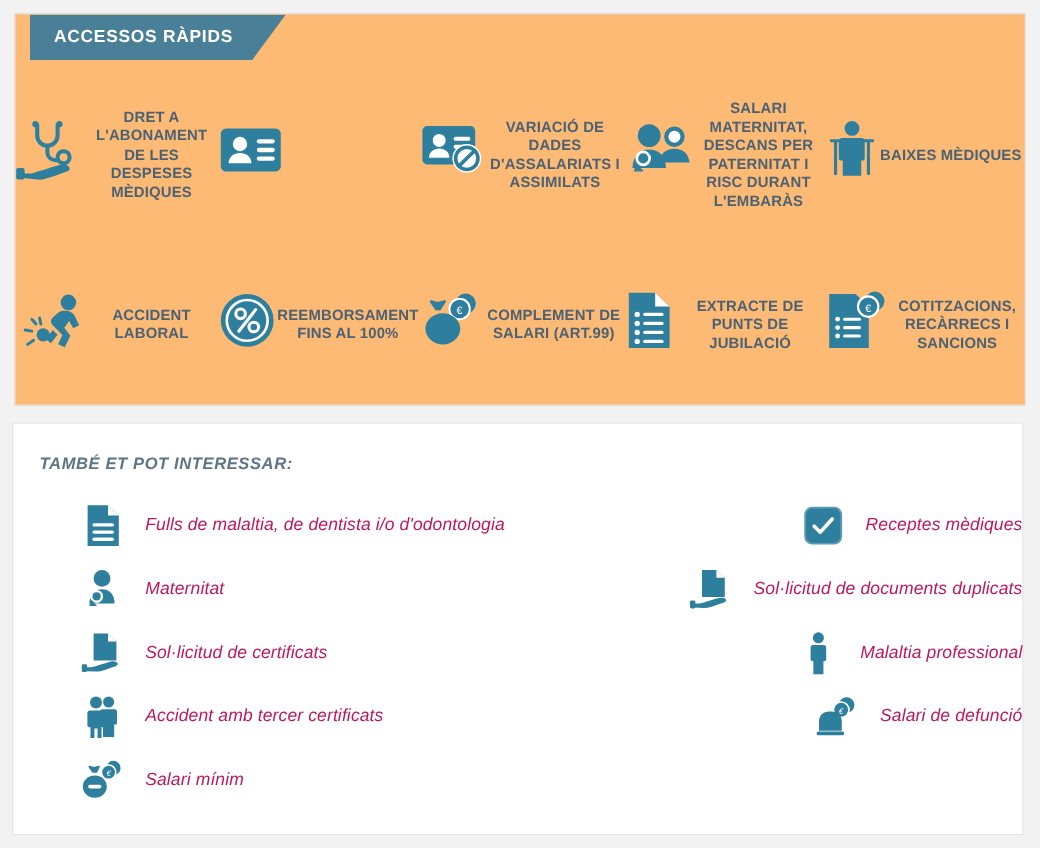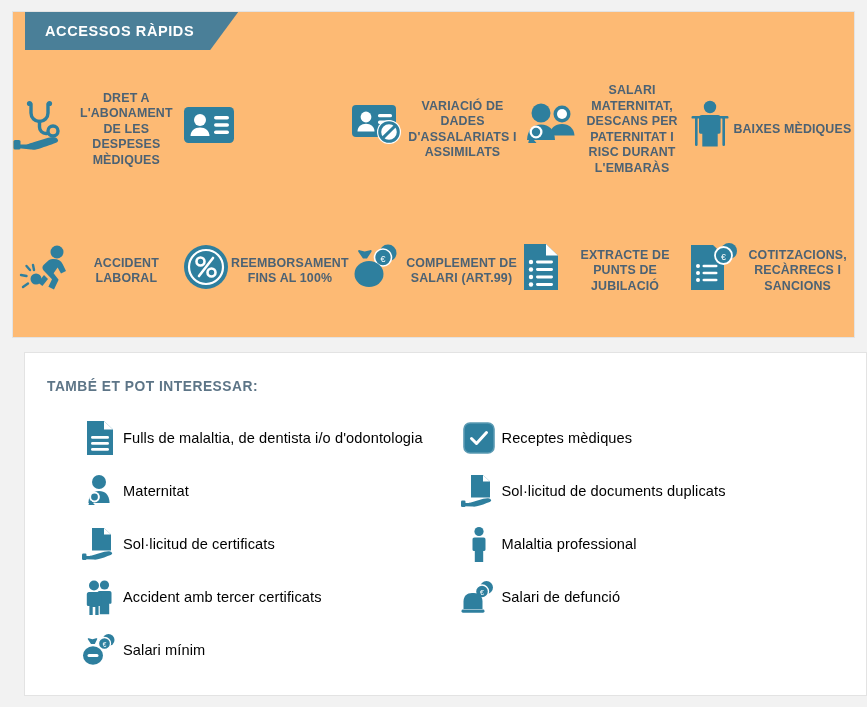--- a/index.html
+++ b/index.html
@@ -84,27 +84,28 @@
     color: #4c6274;
     text-align: center;
     line-height: 15.5px;
     letter-spacing: 0.15px;
     max-width: 160px;
   }
 
   
   .also-card {
     position: absolute;
-    left: 24px;
+    left: 10px;
     top: 352px;
     width: 843px;
     height: 344px;
     background: #ffffff;
     border: 1px solid #e3e3e3;
     box-sizing: border-box;
+    font-style: italic;
   }
   .also-title {
     position: absolute;
     left: 22px;
     top: 26px;
     font-size: 13.8px;
     font-weight: bold;
     color: #5d7587;
     letter-spacing: 0.5px;
   }
@@ -114,39 +115,40 @@
     top: 58px;
     width: 841px;
     display: flex;
   }
   .col {
     width: 50%;
     display: flex;
     flex-direction: column;
   }
   .col.left { padding-left: 52px; box-sizing: border-box; }
-  .col.right { padding-left: 10px; box-sizing: border-box; }
+  .col.right { padding-left: 10px; box-sizing: border-box; align-items: flex-end; }
 
   .litem {
     display: flex;
     align-items: center;
     height: 53px;
     text-decoration: none;
     cursor: pointer;
   }
   .litem .lic {
     width: 46px;
     min-width: 46px;
     display: flex;
     align-items: center;
     justify-content: center;
   }
   .litem .ltxt {
+    margin-left: 12px;
     font-size: 14.6px;
-    color: #000000;
+    color: #be185d;
     letter-spacing: 0.1px;
     white-space: nowrap;
   }
 
   svg { display: block; }
 </style>
 </head>
 <body>
 
 <div class="quick-card">

